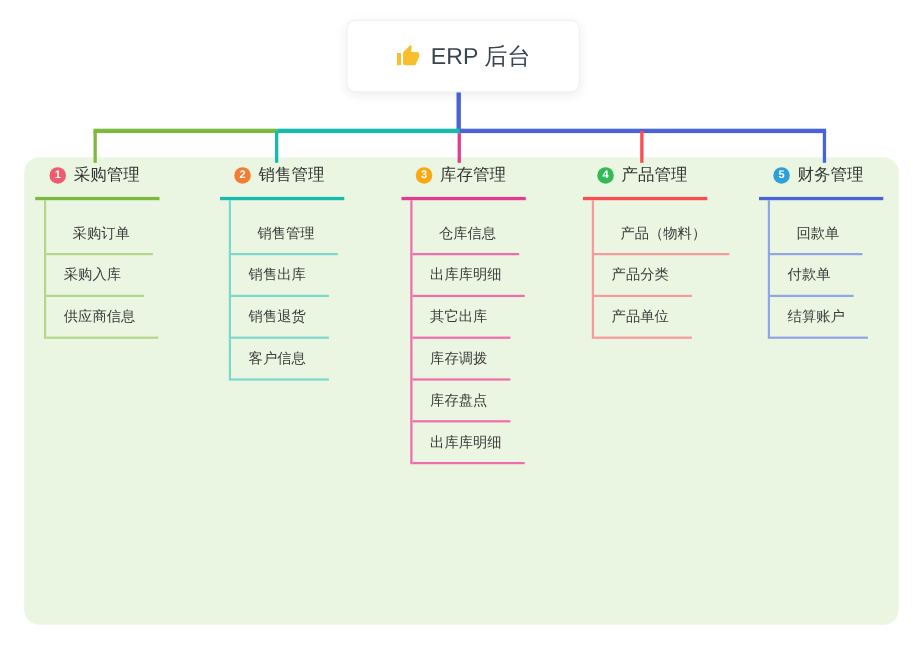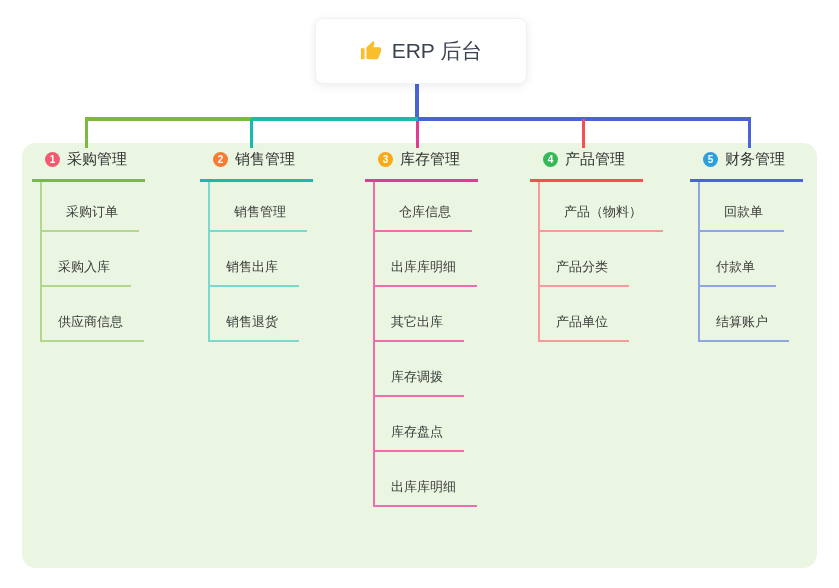--- a/index.html
+++ b/index.html
@@ -31,21 +31,21 @@
     padding:4px 0 10px 13px;border-bottom:3px solid var(--c);
     font-size:15px;color:#333;white-space:nowrap;
   }
   .badge{
     flex:0 0 auto;width:15px;height:15px;border-radius:50%;
     background:var(--badge);color:#fff;font-size:10px;font-weight:bold;
     display:flex;align-items:center;justify-content:center;line-height:1;
   }
   .items{margin-left:8px;border-left:2px solid var(--cl);width:max-content;}
   .item{
-    box-sizing:border-box;height:55px;width:max-content;
+    box-sizing:border-box;height:38px;width:max-content;
     display:flex;align-items:flex-end;
     padding:0 21px 9px 16px;border-bottom:2px solid var(--cl);
     font-size:13px;color:#3B3B3B;white-space:nowrap;
   }
   .item:first-child{height:50px;padding-left:24px;}
 </style>
 </head>
 <body>
 
 <div class="canvas">
@@ -85,20 +85,21 @@
 
   <div class="branch" style="left: 200px; --c: #13BCAD; --cl: #7BD8CC; --badge: #F77C33;">
     <div class="branch-header">
       <span class="badge">2</span>
       <span>销售管理</span>
     </div>
     <div class="items">
       <div class="item">销售管理</div>
       <div class="item">销售出库</div>
       <div class="item">销售退货</div>
+      <div class="item">客户信息</div>
     </div>
   </div>
 
   <div class="branch" style="left: 365px; --c: #E23C92; --cl: #F06CAC; --badge: #FAA916;">
     <div class="branch-header">
       <span class="badge">3</span>
       <span>库存管理</span>
     </div>
     <div class="items">
       <div class="item">仓库信息</div>

